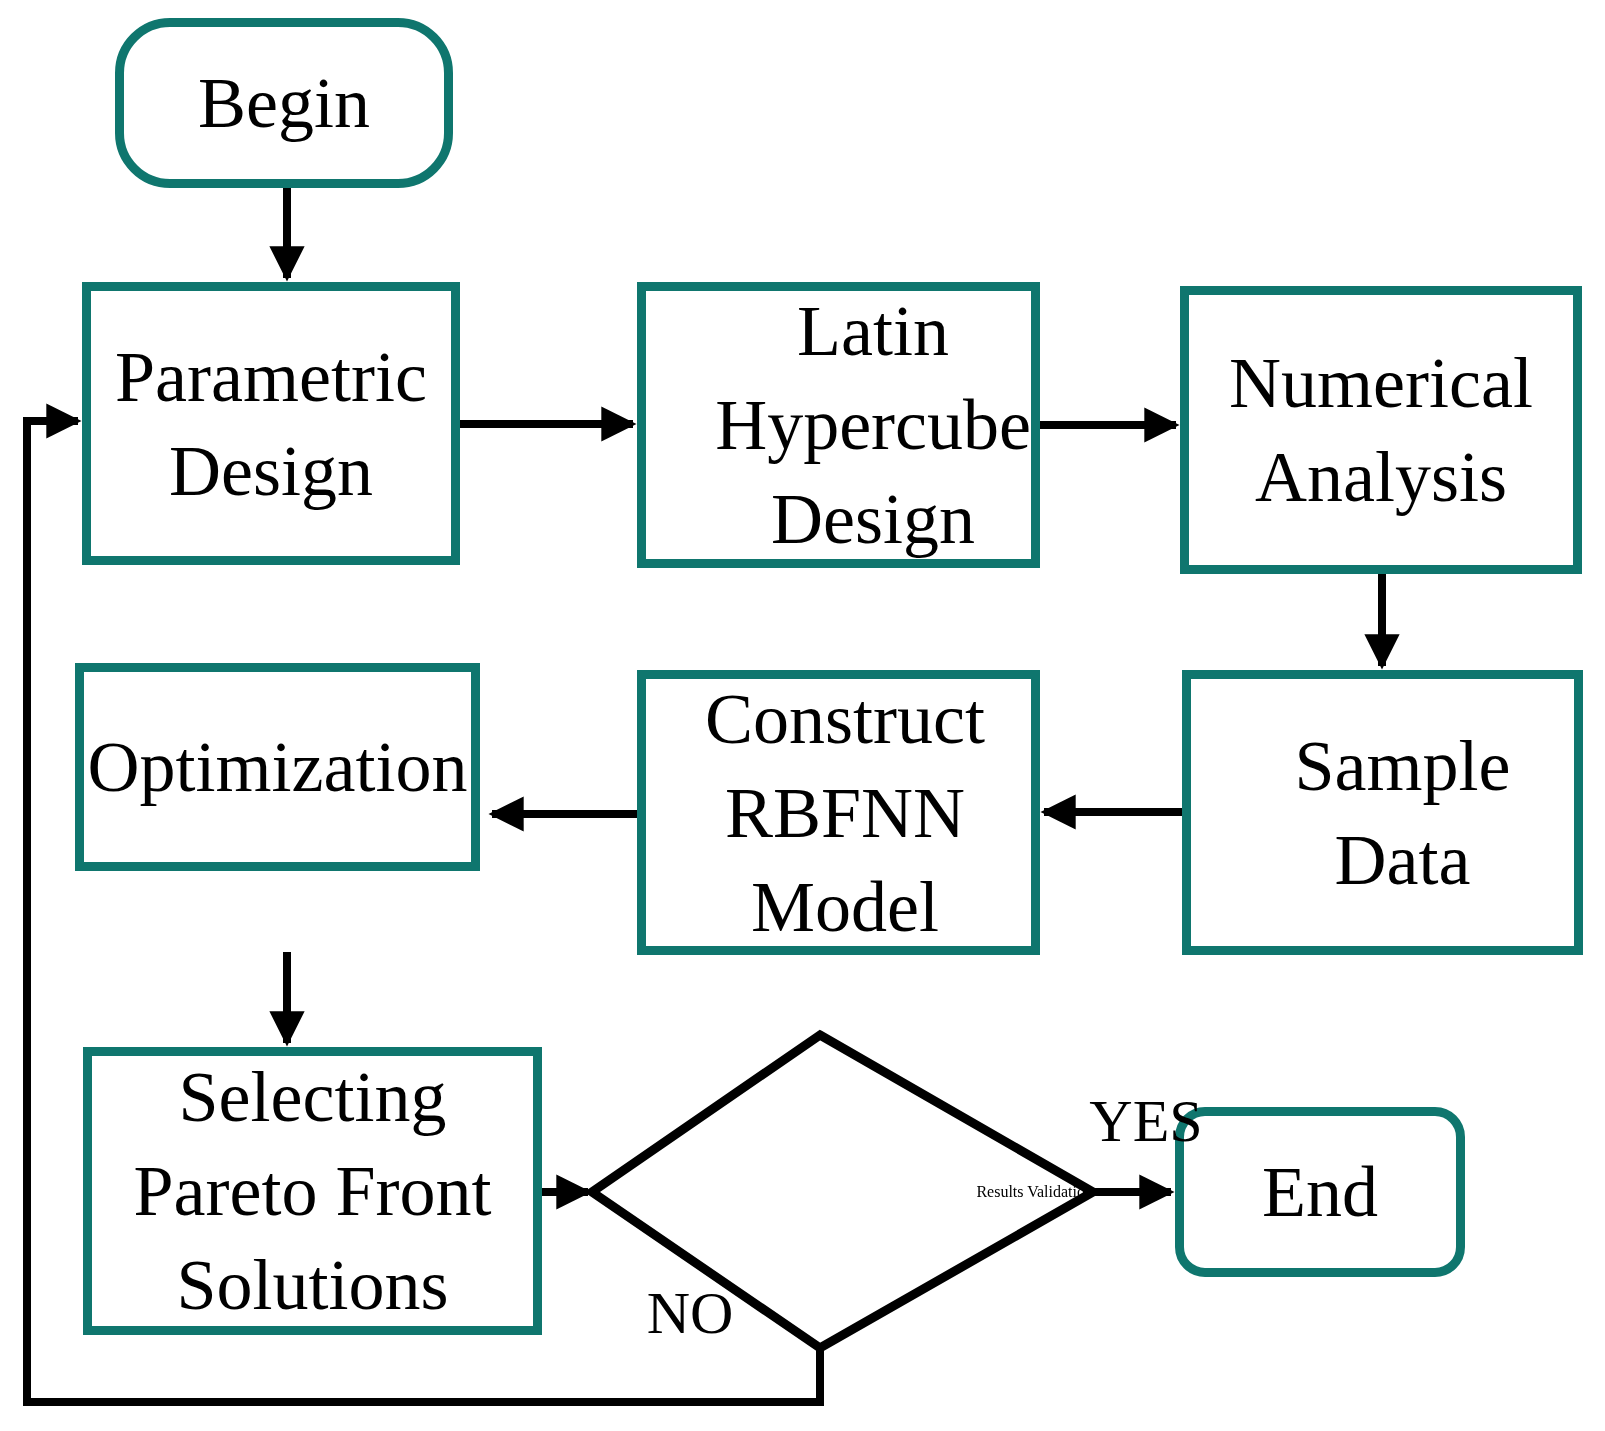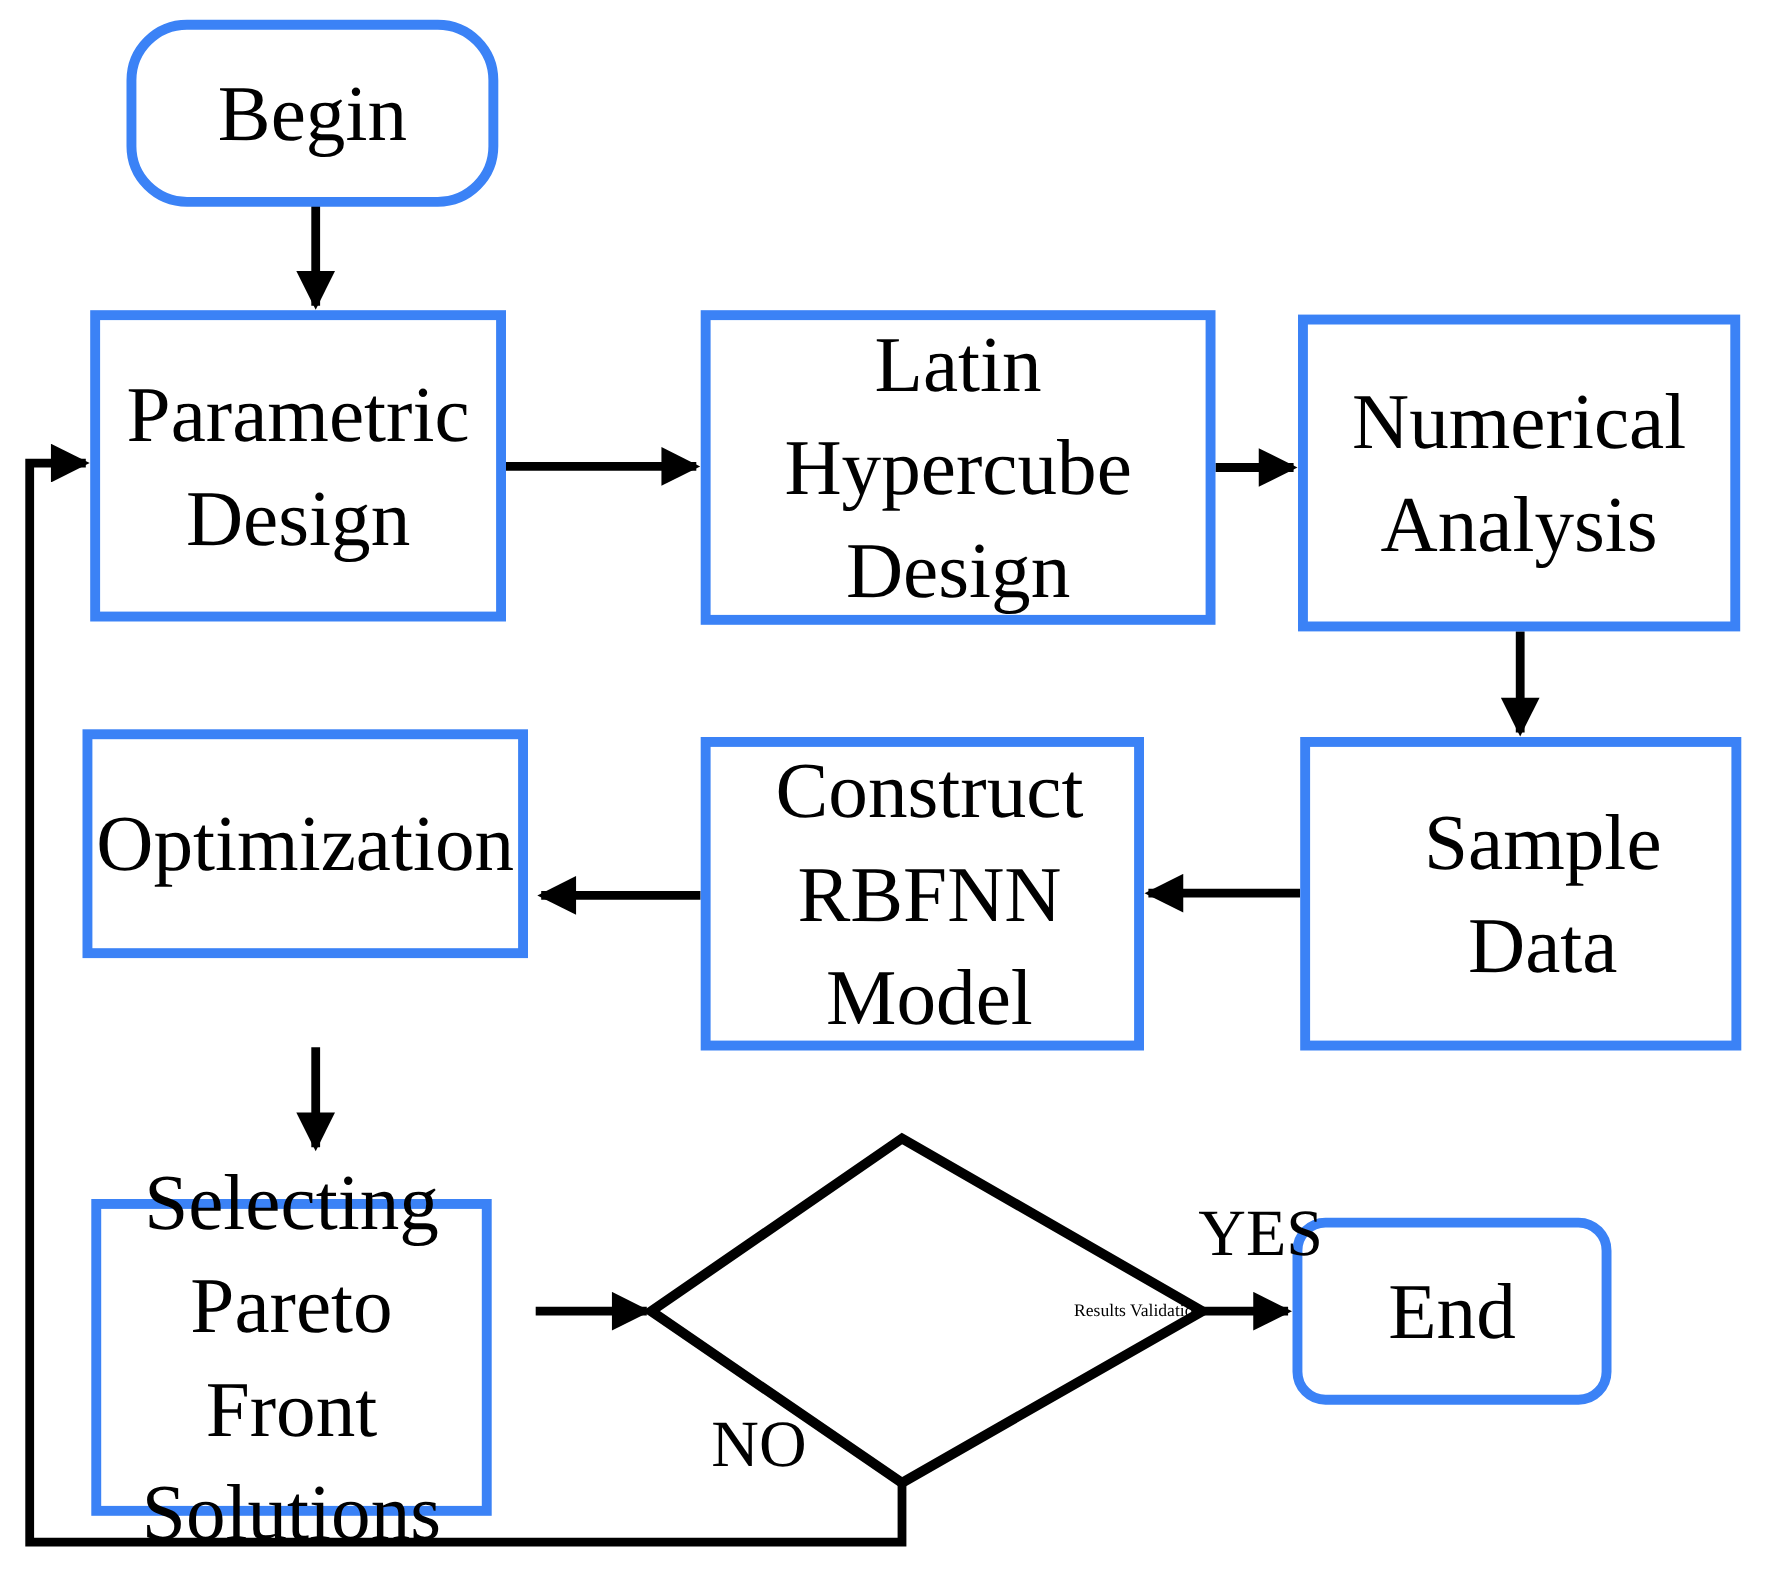--- a/index.html
+++ b/index.html
@@ -21,46 +21,46 @@
     left: 0;
     top: 0;
     width: 1605px;
     height: 1431px;
     z-index: 1;
   }
   .node {
     position: absolute;
     box-sizing: border-box;
     background: #ffffff;
-    border: 9px solid #3b82f6;
+    border: 9px solid #0f766e;
     display: flex;
     align-items: center;
     justify-content: center;
     z-index: 2;
   }
   .node .label,
   .free-label {
     white-space: pre-line;
     text-align: center;
     font-size: 72px;
     line-height: 94px;
     color: #000000;
   }
   .terminator {
     border-radius: 55px;
   }
   
   .n-begin        { left: 115px;  top: 18px;   width: 338px; height: 170px; }
   .n-parametric   { left: 82px;   top: 282px;  width: 378px; height: 283px; }
-  .n-latin        { left: 637px;  top: 282px;  width: 468px; height: 286px; }
+  .n-latin        { left: 637px;  top: 282px;  width: 403px; height: 286px; justify-content: flex-end; }
   .n-numerical    { left: 1180px; top: 286px;  width: 402px; height: 288px; }
   .n-sample       { left: 1182px; top: 670px;  width: 401px; height: 285px; padding-left: 40px; }
   .n-rbfnn        { left: 637px;  top: 670px;  width: 403px; height: 285px; padding-left: 13px; }
   .n-optimization { left: 75px;   top: 663px;  width: 405px; height: 208px; justify-content: center; }
-  .n-pareto       { left: 83px;   top: 1047px; width: 364px; height: 288px; margin-top: 43px; }
+  .n-pareto       { left: 83px;   top: 1047px; width: 459px; height: 288px; }
   .n-end          { left: 1175px; top: 1107px; width: 290px; height: 170px; border-radius: 30px; }
   .n-optimization .label { white-space: nowrap; }
   
   .n-decision-label {
     position: absolute;
     left: 592px;
     top: 1035px;
     width: 501px;
     height: 313px;
     display: flex;

